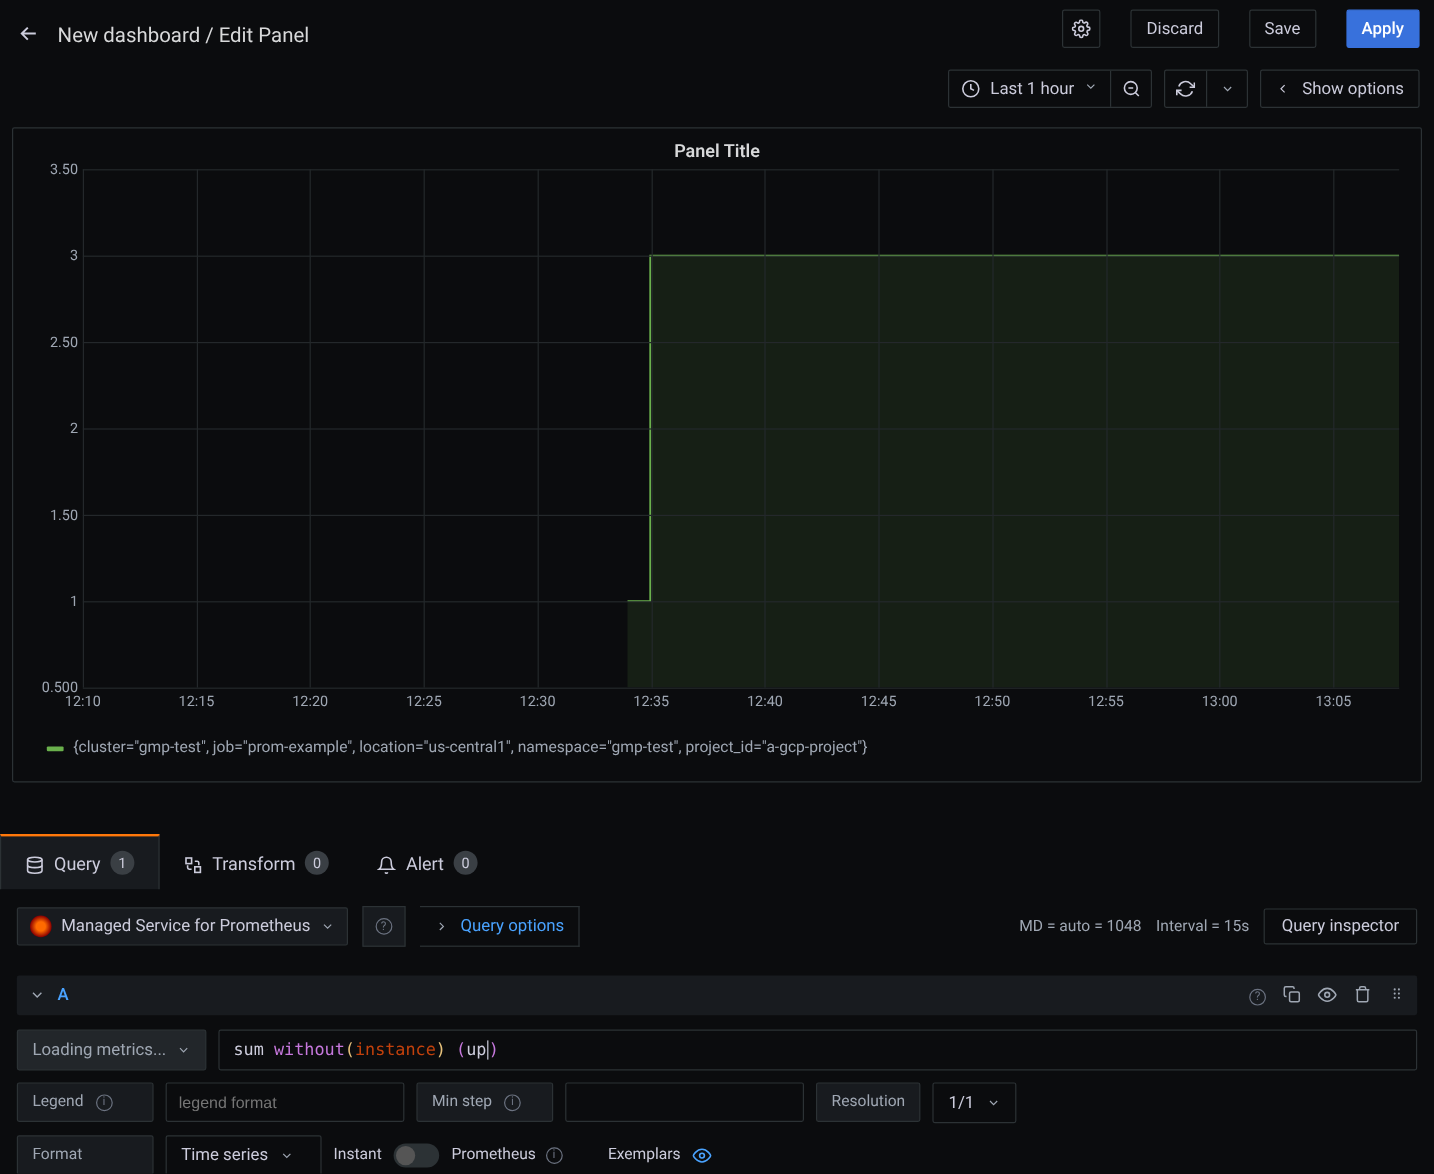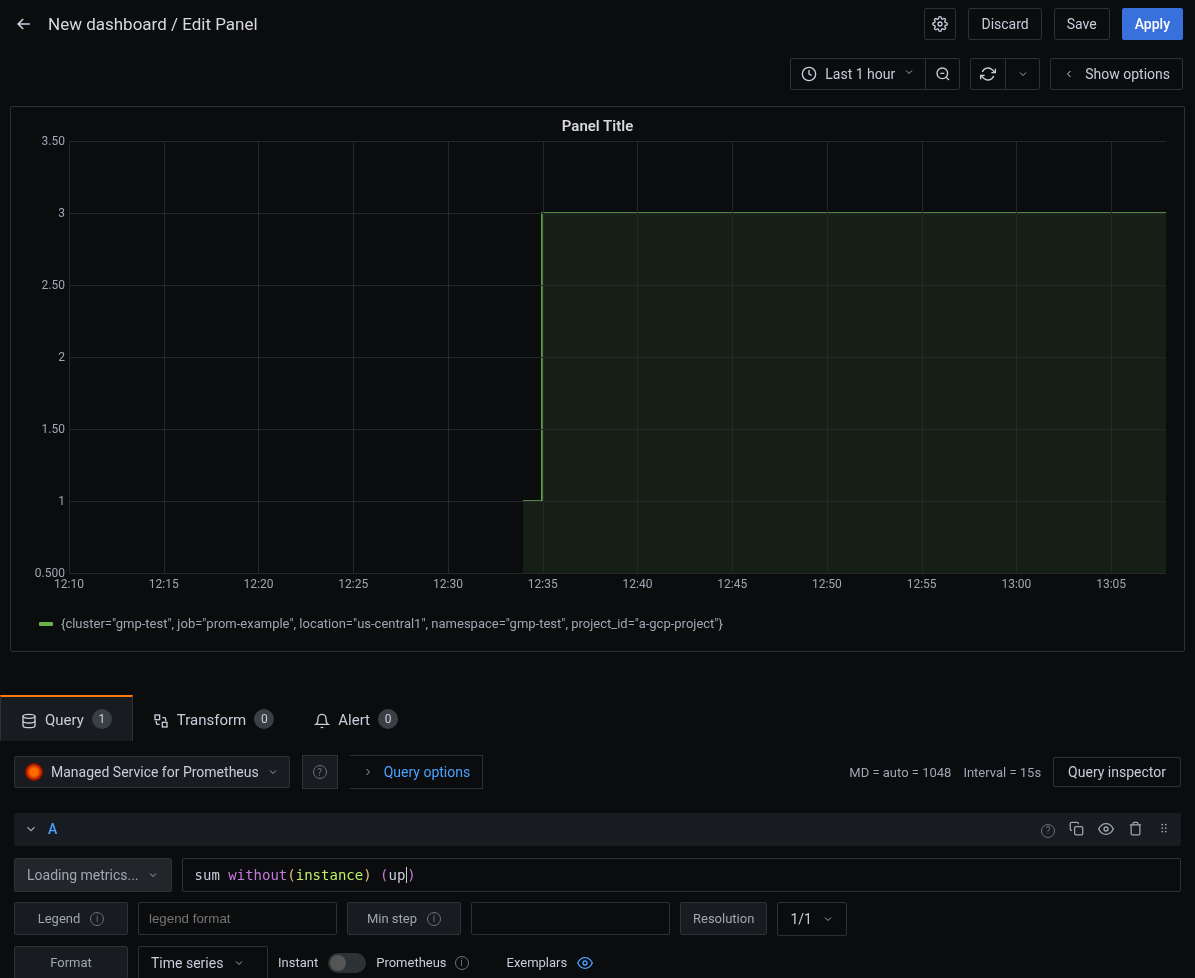--- a/index.html
+++ b/index.html
@@ -7,27 +7,27 @@
   background: #0b0c0e;
   color: #ccccdc;
   font-family: -apple-system, BlinkMacSystemFont, "Segoe UI", Roboto, sans-serif;
   font-size: 14px;
   width: 1195px;
   height: 978px;
   overflow: hidden;
 }
 .topbar {
   display: flex;
-  align-items: center;
+  align-items: flex-end;
   padding: 8px 12px;
   height: 48px;
 }
 .back-arrow { width:24px; height:24px; display:flex; align-items:center; justify-content:center; margin-right:12px; cursor:pointer; }
 .breadcrumb { font-size:17px; color:#d8d9da; flex:1; }
-.top-actions { display:flex; gap:12px; align-items:center; }
+.top-actions { display:flex; gap:25px; align-items:center; }
 .icon-btn, .btn {
   height:32px; padding:0 12px; display:flex; align-items:center; justify-content:center;
   background:transparent; border:1px solid #2c3235; color:#ccccdc; border-radius:2px; cursor:pointer; font-size:14px;
 }
 .icon-btn { width:32px; padding:0; }
 .btn-primary { background:#3871dc; border-color:#3871dc; color:#fff; font-weight:500; }
 .toolbar2 {
   display:flex; justify-content:flex-end; align-items:center; gap:10px; padding:8px 12px; height:52px;
 }
 .seg-group { display:flex; border:1px solid #2c3235; border-radius:2px; overflow:hidden; }
@@ -67,25 +67,25 @@
 .query-header .qchev { margin-right:10px; color:#9fa7b3; cursor:pointer; }
 .query-header .qlabel { color:#4aa3ff; font-weight:500; flex:1; }
 .query-header .qactions { display:flex; gap:14px; color:#9fa7b3; }
 .query-header .qactions span { cursor:pointer; }
 .query-row1 { display:flex; gap:10px; margin-top:12px; align-items:center; }
 .metrics-dd { background:#22262a; border:1px solid #2c3235; padding:8px 12px; border-radius:2px; color:#9fa7b3; display:flex; align-items:center; gap:8px; cursor:pointer; }
 .query-input { flex:1; background:#0b0c0e; border:1px solid #2c3235; border-radius:2px; padding:8px 12px; font-family:Menlo,Consolas,monospace; font-size:14px; }
 .kw-sum { color:#ccccdc; }
 .kw-without { color:#c678dd; }
 .kw-paren1 { color:#e5c07b; }
-.kw-instance { color:#bef264; }
+.kw-instance { color:#c2410c; }
 .kw-paren3 { color:#c678dd; }
 .kw-up { color:#ccccdc; }
 .query-row2, .query-row3 { display:flex; gap:10px; margin-top:10px; align-items:center; }
-.field-label { background:#181b1f; border:1px solid #2c3235; padding:8px 12px; border-radius:2px; color:#9fa7b3; min-width:114px; display:flex; align-items:center; justify-content:center; gap:10px; font-size:13px;}
+.field-label { background:#181b1f; border:1px solid #2c3235; padding:8px 12px; border-radius:2px; color:#9fa7b3; min-width:114px; display:flex; align-items:center; justify-content:flex-start; gap:10px; font-size:13px;}
 .field-input { background:#0b0c0e; border:1px solid #2c3235; padding:8px 10px; border-radius:2px; color:#ccccdc; min-width:180px; }
 .select-sm { background:#0b0c0e; border:1px solid #2c3235; padding:8px 12px; border-radius:2px; display:flex; align-items:center; gap:10px; cursor:pointer; }
 .toggle { width:38px; height:20px; background:#2c3235; border-radius:10px; position:relative; cursor:pointer; }
 .toggle::after { content:''; position:absolute; left:2px; top:2px; width:16px; height:16px; background:#555; border-radius:50%; }
 .info-icon { width:14px; height:14px; border:1px solid #6b7280; border-radius:50%; display:inline-flex; align-items:center; justify-content:center; font-size:10px; color:#6b7280; }
 svg { display:block; }
 </style>
 </head>
 <body>
 

